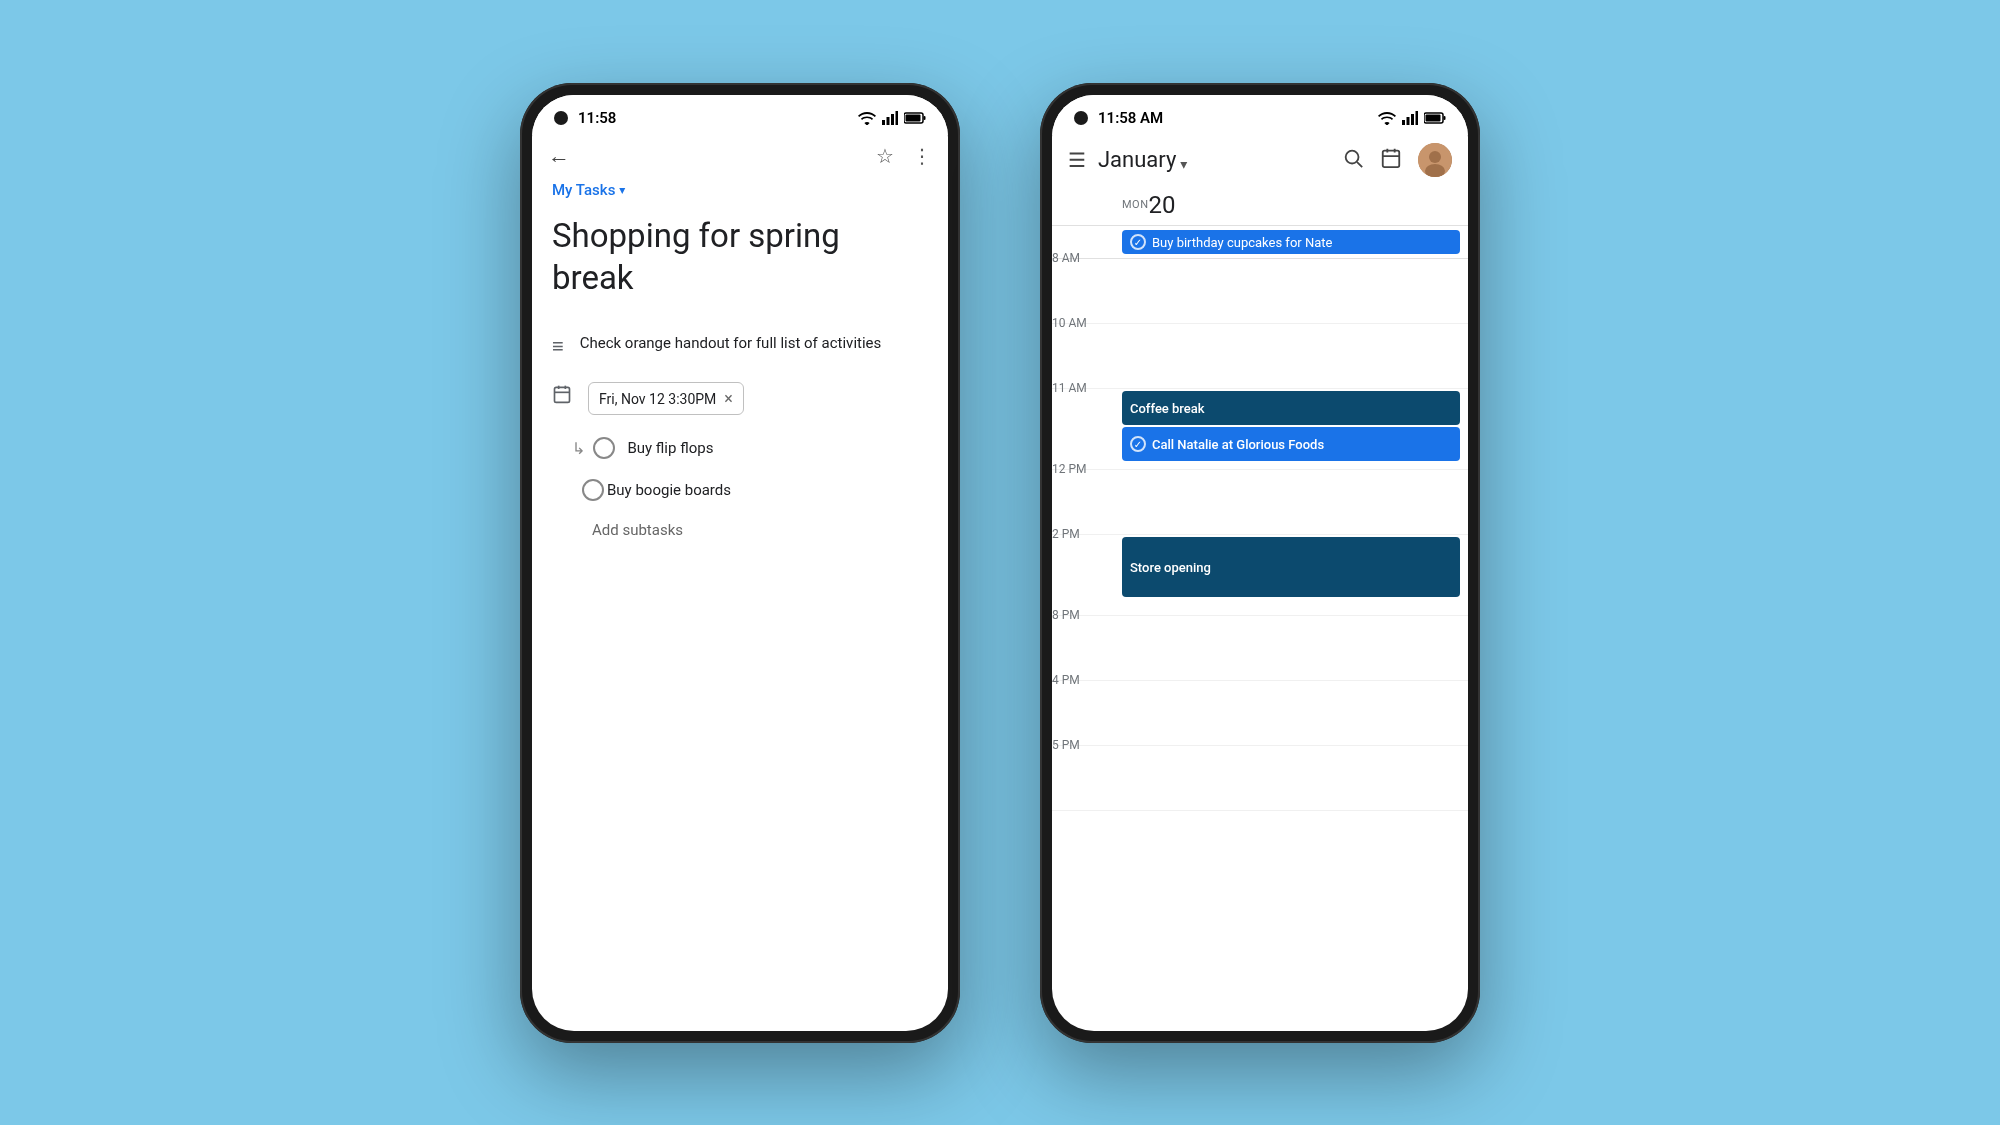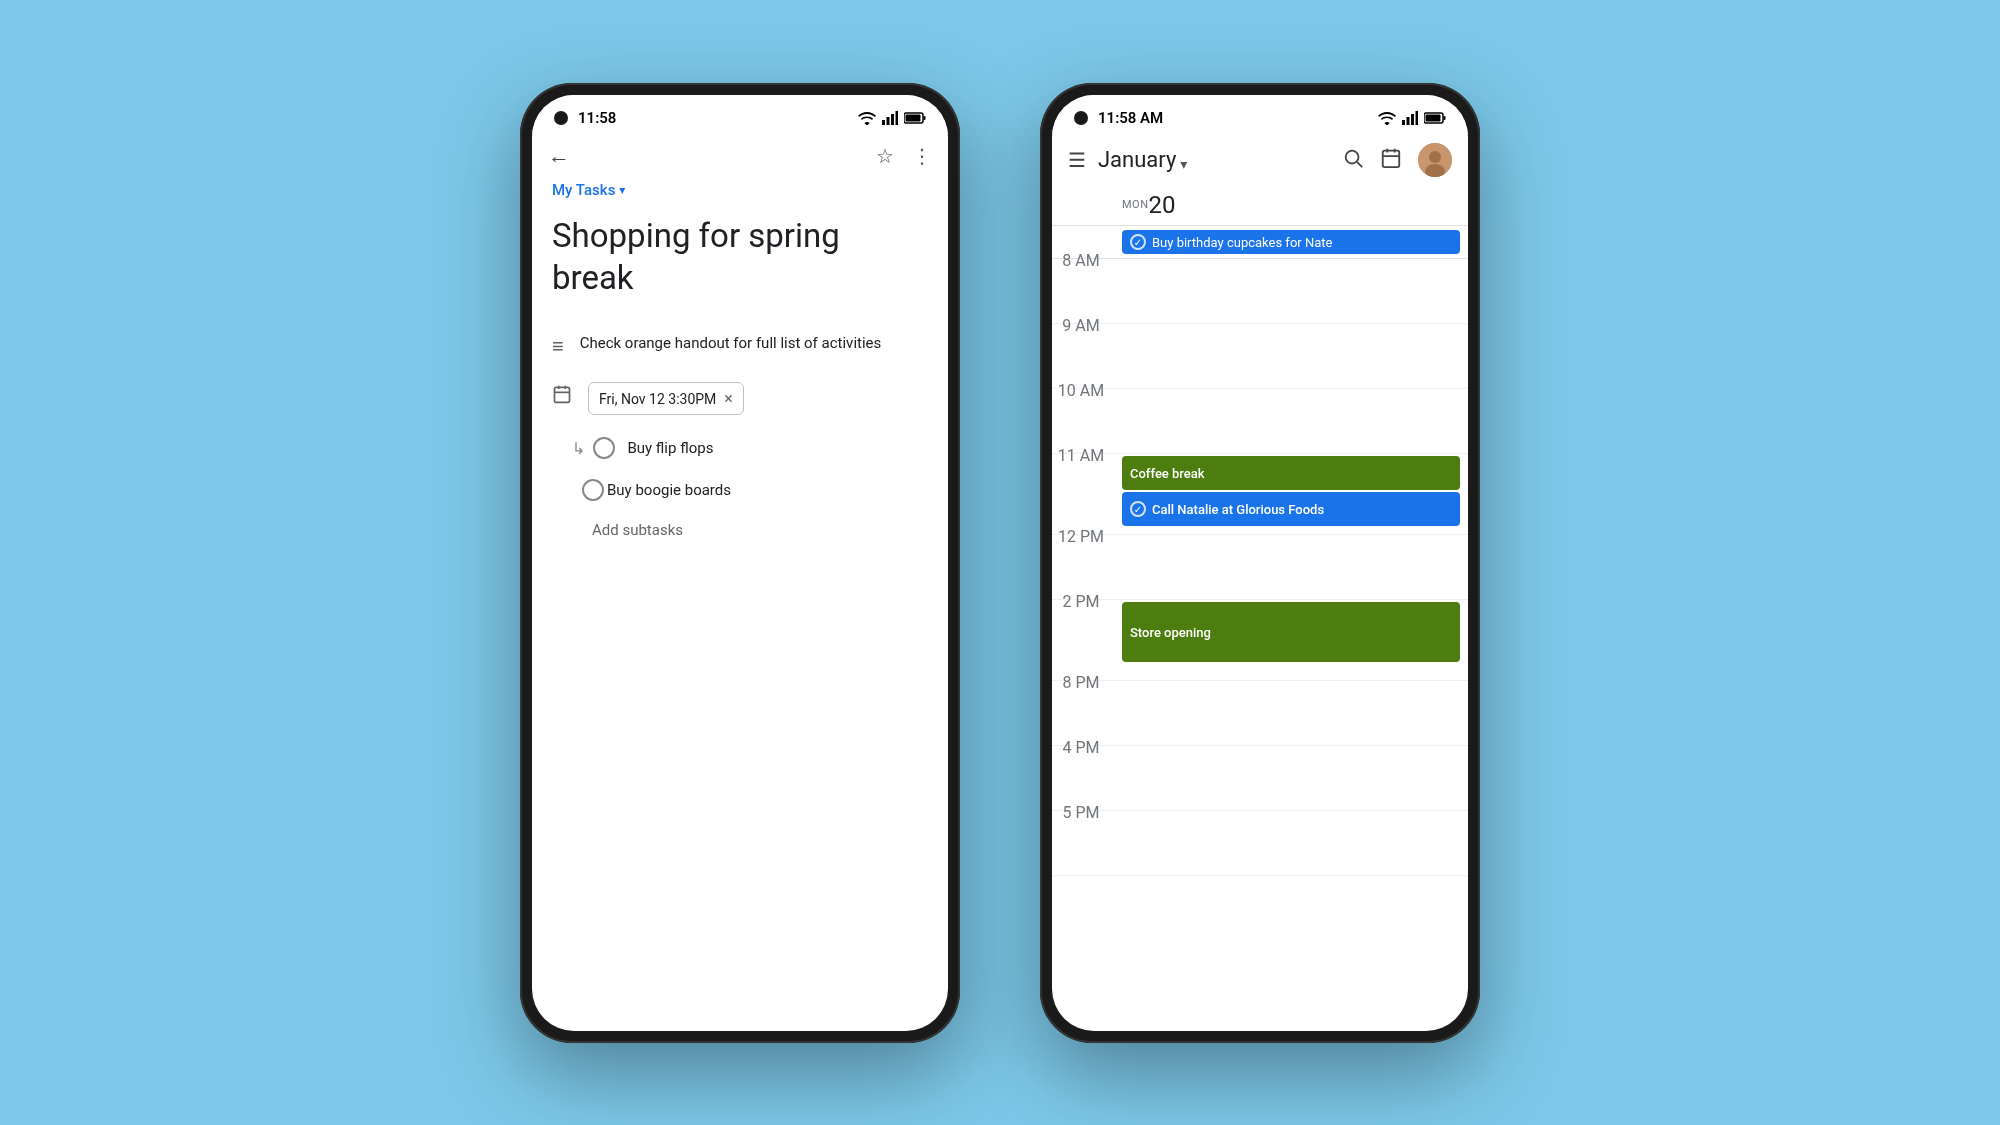--- a/index.html
+++ b/index.html
@@ -257,23 +257,23 @@
       display: flex;
       align-items: flex-start;
       min-height: 64px;
       border-bottom: 1px solid #f0f0f0;
       position: relative;
     }
 
     .time-label {
       width: 70px;
       flex-shrink: 0;
-      font-size: 16px;
+      font-size: 12px;
       color: #70757a;
-      text-align: center;
+      text-align: left;
       padding-right: 12px;
       margin-top: -8px;
     }
 
     .time-content {
       flex: 1;
       position: relative;
       min-height: 64px;
     }
 
@@ -359,21 +359,21 @@
       font-size: 13px;
       color: #fff;
       font-weight: 500;
       display: flex;
       align-items: center;
       gap: 6px;
       overflow: hidden;
     }
 
     .cal-event-blue {
-      background: #4d7c0f;
+      background: #0c4a6e;
     }
 
     .cal-event-dark-blue {
       background: #1a73e8;
     }
 
     .event-check {
       width: 16px;
       height: 16px;
       border-radius: 50%;
@@ -544,24 +544,20 @@
           <div class="allday-check">✓</div>
           <span>Buy birthday cupcakes for Nate</span>
         </div>
       </div>
 
       <div class="time-row">
         <div class="time-label">8 AM</div>
         <div class="time-content"></div>
       </div>
 
-      <div class="time-row">
-        <div class="time-label">9 AM</div>
-        <div class="time-content"></div>
-      </div>
 
       <div class="time-row">
         <div class="time-label">10 AM</div>
         <div class="time-content"></div>
       </div>
 
       <div class="time-row" style="min-height: 80px;">
         <div class="time-label">11 AM</div>
         <div class="time-content" style="position:relative; min-height:80px;">
           <div class="cal-event cal-event-blue" style="top:2px; height:34px;">

